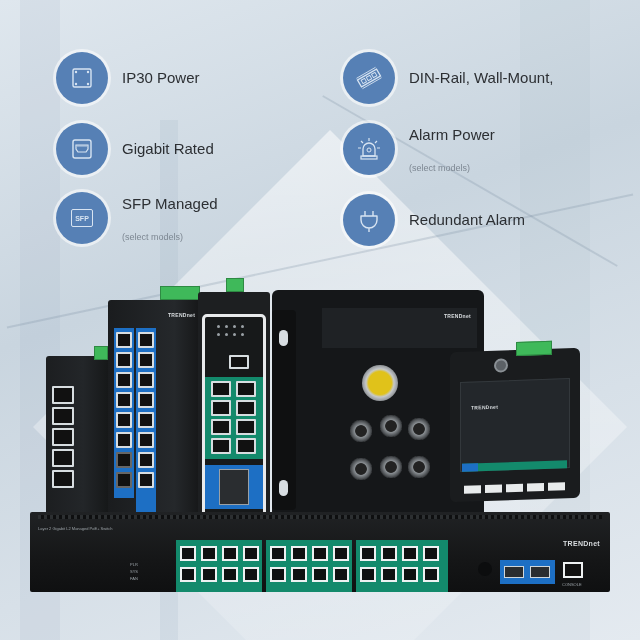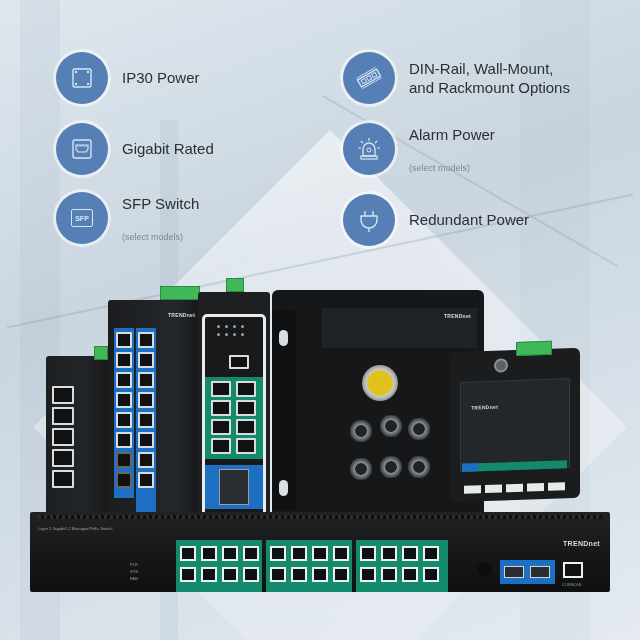--- a/index.html
+++ b/index.html
@@ -105,40 +105,39 @@
   </div>
 </div>
 
 <div class="feature" style="left:56px;top:192px">
   <div class="circle">
     <div style="width:22px;height:18px;border:1.4px solid #d8e4f2;border-radius:2px;display:flex;align-items:center;justify-content:center;">
       <span style="font-size:7px;color:#d8e4f2;font-weight:bold;">SFP</span>
     </div>
   </div>
   <div class="text">
-    <div class="title">SFP Switch</div>
+    <div class="title">SFP Managed</div>
     <div class="sub">(select models)</div>
   </div>
 </div>
 
 <div class="feature" style="left:343px;top:52px">
   <div class="circle">
     <svg width="30" height="30" viewBox="0 0 30 30">
         <g transform="rotate(-30 15 15)">
           <rect x="4" y="11" width="22" height="8" fill="none" stroke="#d8e4f2" stroke-width="1.3"></rect>
           <rect x="7" y="13" width="4" height="4" fill="none" stroke="#d8e4f2" stroke-width="0.9"></rect>
           <rect x="13" y="13" width="4" height="4" fill="none" stroke="#d8e4f2" stroke-width="0.9"></rect>
           <rect x="19" y="13" width="4" height="4" fill="none" stroke="#d8e4f2" stroke-width="0.9"></rect>
           <path d="M4 9 h22 M4 21 h22" stroke="#d8e4f2" stroke-width="0.8"></path>
         </g>
       </svg>
   </div>
   <div class="text">
     <div class="title">DIN-Rail, Wall-Mount,</div>
-    <div class="title">and Rackmount Options</div>
   </div>
 </div>
 
 <div class="feature" style="left:343px;top:123px">
   <div class="circle">
     <svg width="30" height="30" viewBox="0 0 30 30">
         <path d="M9 22 v-7 a6 6 0 0 1 12 0 v7 z" fill="none" stroke="#d8e4f2" stroke-width="1.3"></path>
         <rect x="7" y="22" width="16" height="3" fill="none" stroke="#d8e4f2" stroke-width="1.2"></rect>
         <circle cx="15" cy="16" r="2" fill="none" stroke="#d8e4f2" stroke-width="1"></circle>
         <path d="M15 4 v3 M7 7 l2 2 M23 7 l-2 2 M4 14 h3 M26 14 h-3" stroke="#d8e4f2" stroke-width="1.2"></path>
@@ -150,21 +149,21 @@
   </div>
 </div>
 
 <div class="feature" style="left:343px;top:194px">
   <div class="circle">
     <svg width="30" height="30" viewBox="0 0 30 30">
         <path d="M11 6 v5 M19 6 v5 M7 11 h16 v4 a8 8 0 0 1 -16 0 z M15 23 v4" fill="none" stroke="#d8e4f2" stroke-width="1.4" stroke-linejoin="round"></path>
       </svg>
   </div>
   <div class="text">
-    <div class="title">Redundant Power</div>
+    <div class="title">Redundant Alarm</div>
   </div>
 </div>
 
 <div class="prod din-small">
   <div class="terminal" style="left:48px;top:-10px;width:14px;"></div>
   <div class="ports">
     <div class="rj"></div>
     <div class="rj"></div>
     <div class="rj"></div>
     <div class="rj"></div>

